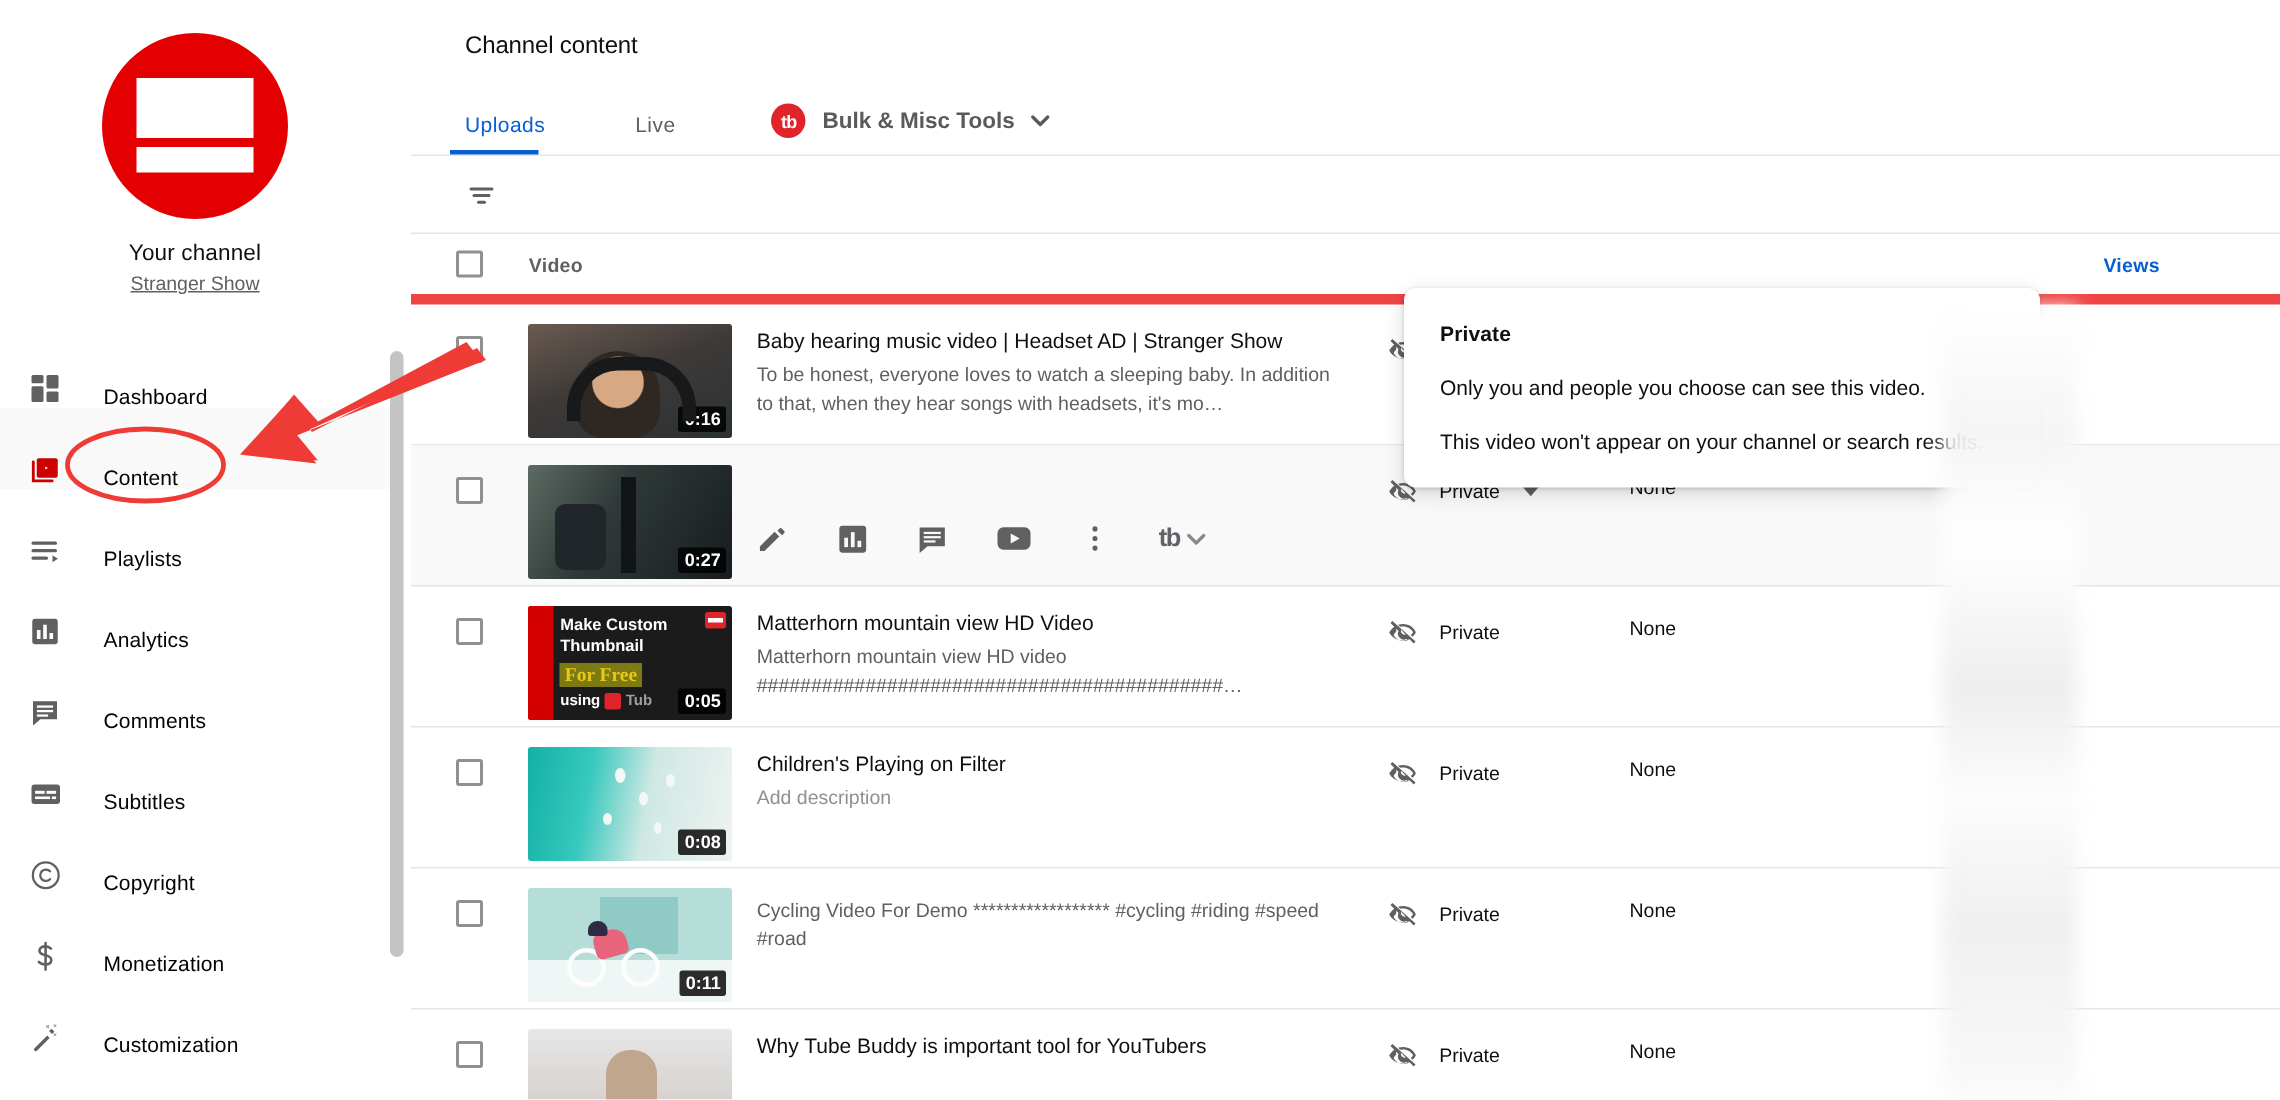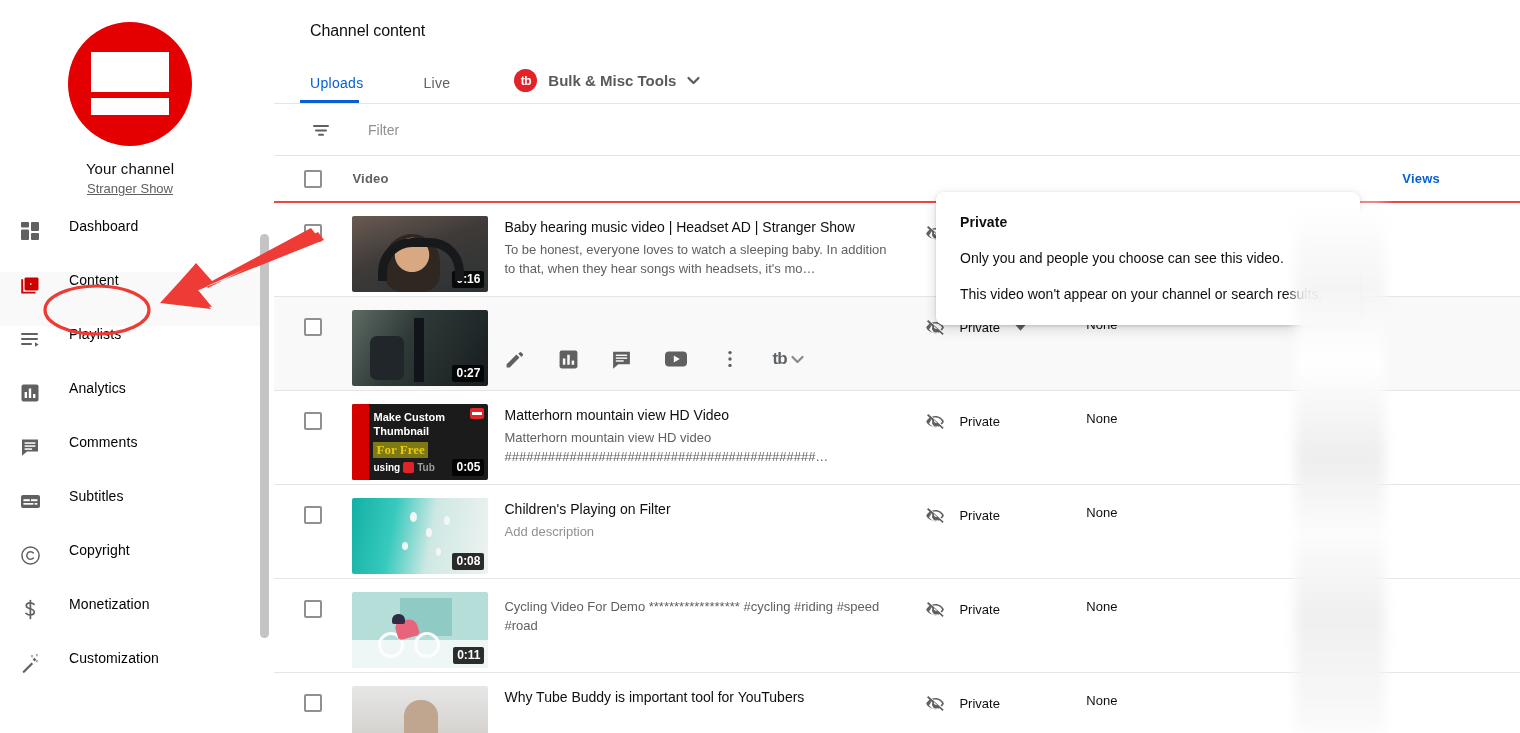--- a/index.html
+++ b/index.html
@@ -34,21 +34,21 @@
   .your-channel {
     margin-top: 14px; font-size: 15px; color: #0f0f0f; font-weight: 400;
     letter-spacing: .1px;
   }
   .channel-name {
     margin-top: 4px; font-size: 13px; color: #606060; text-decoration: underline;
   }
 
   .nav { margin-top: 22px; }
   .nav-item {
-    display: flex; align-items: flex-start; height: 54px; padding-left: 17px;
+    display: flex; align-items: flex-end; height: 54px; padding-left: 17px;
     cursor: pointer; position: relative;
   }
   .nav-item.active { background: #f9f9f9; }
   .nav-ico {
     width: 26px; height: 26px; flex: 0 0 26px;
     display: flex; align-items: center; justify-content: center;
     color: #606060;
   }
   .nav-item.active .nav-ico { color: #cc0000; }
   .nav-label {
@@ -111,21 +111,21 @@
   .filter-input {
     margin-left: 34px; border: none; outline: none; font-size: 14px;
     color: #606060; background: transparent; width: 340px;
     font-family: "Liberation Sans", sans-serif;
   }
   .filter-input::placeholder { color: #909090; }
 
   
   .thead {
     display: flex; align-items: center; height: 47px;
-    border-bottom: 2px solid #ef4444; position: relative;
+    border-bottom: 7px solid #ef4444; position: relative;
   }
   .cb {
     width: 18px; height: 18px; border: 2px solid #909090; border-radius: 2px;
     flex: 0 0 18px; cursor: pointer; background: #fff;
   }
   .col-check { width: 80px; display:flex; justify-content:center; }
   .col-video { width: 584px; }
   .col-vis   { width: 164px; }
   .col-restr { width: 170px; }
   .col-date  { width: 152px; }
@@ -443,21 +443,20 @@
     </div>
 
     <div class="filter-row">
       <span class="filter-icon">
         <svg width="22" height="22" viewBox="0 0 22 22" fill="currentColor">
           <rect x="3" y="6" width="16" height="2" rx="1"></rect>
           <rect x="5" y="10.4" width="12" height="2" rx="1"></rect>
           <rect x="8" y="14.8" width="6" height="2" rx="1"></rect>
         </svg>
       </span>
-      <input class="filter-input" value="" placeholder="Filter" style="">
     </div>
 
     <div class="thead">
       <div class="col-check">
         <span class="cb"></span>
       </div>
       <div class="col-video th">Video</div>
       <div class="col-vis th"></div>
       <div class="col-restr th"></div>
       <div class="col-date th"></div>

